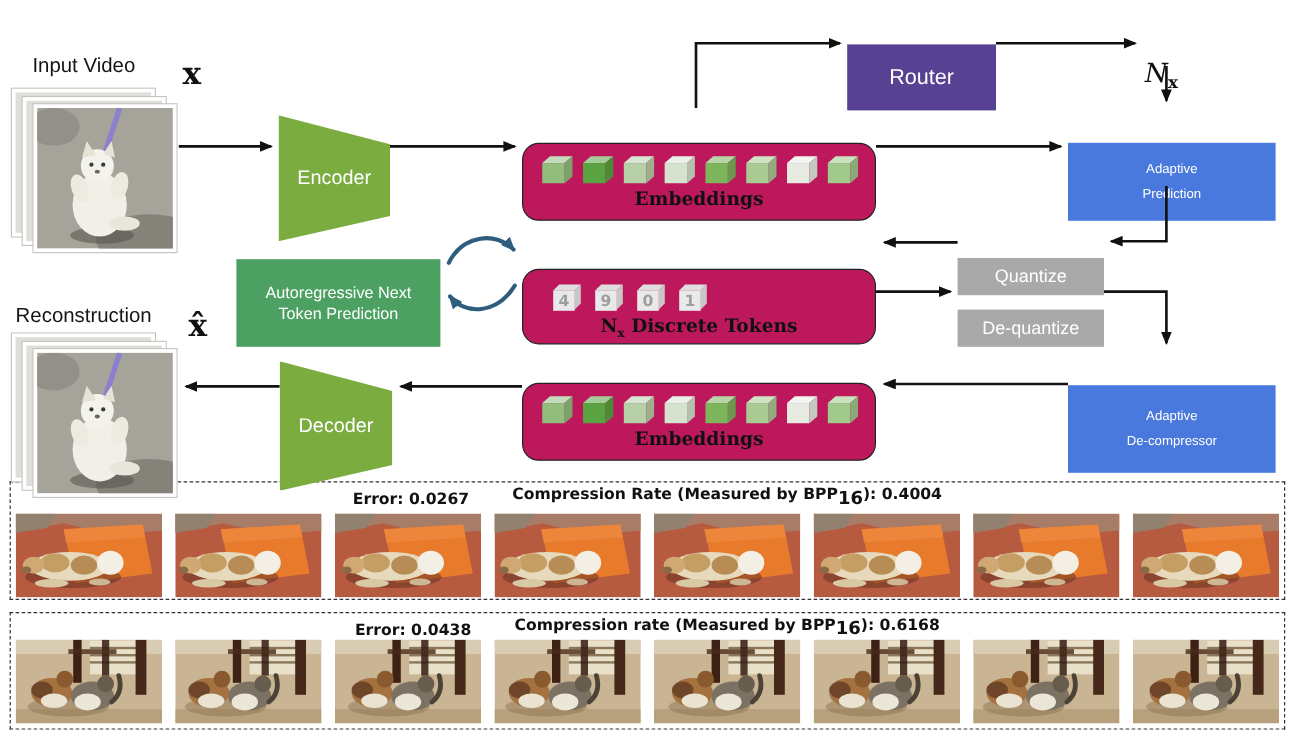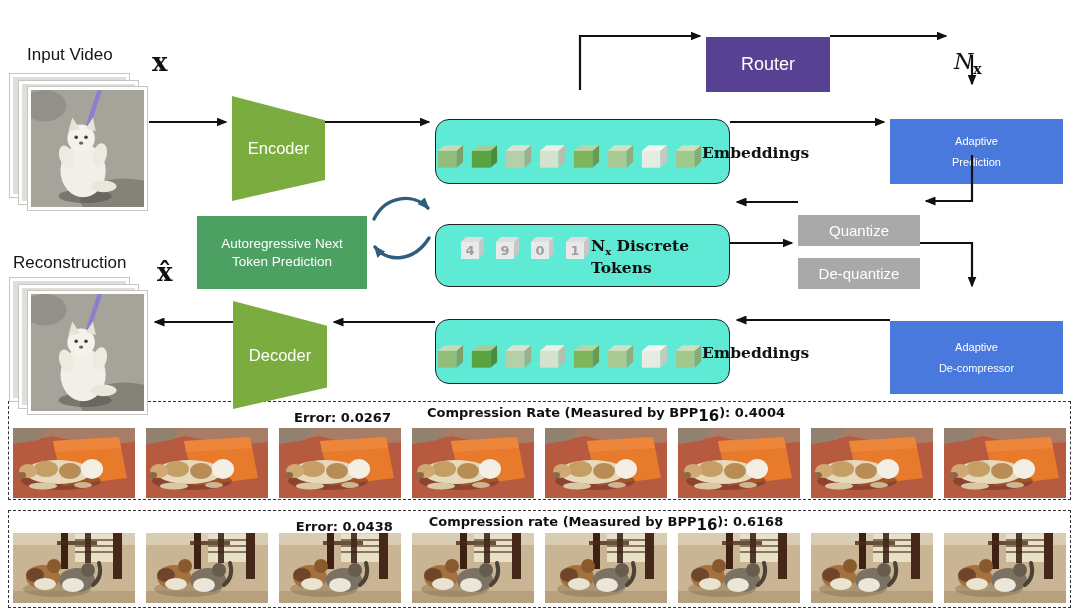--- a/index.html
+++ b/index.html
@@ -19,22 +19,22 @@
   .block span { color:#fff; }
   .router { background:var(--router-purple,#564192); }
   .router span { font-size:18px; }
   .blue { background:var(--adaptive-blue,#4a79dd); }
   .blue span { font-size:11px; line-height:21px; }
   .gray { background:var(--quantize-gray,#a9a9a9); }
   .gray span { font-size:15px; }
   .argen { background:var(--argen-green,#4ca162); }
   .argen span { font-size:13.5px; line-height:17.5px; }
 
-  .rbox { background:#5eead4; border:1.7px solid #222; border-radius:14px; z-index:2;
-          display:flex; flex-direction:row; align-items:center; }
+  .rbox { background:#be185d; border:1.7px solid #222; border-radius:14px; z-index:2;
+          display:flex; flex-direction:column; align-items:center; }
   .cubes-row { display:flex; gap:6px; margin-top:9px; justify-content:center; }
   .tiles-row { display:flex; gap:9px; margin:11px 0 0 0; align-self:flex-start; padding-left:24px; }
   .serif-label { font-family:"DejaVu Serif", serif; font-weight:bold; font-size:15.5px; color:#111; margin-top:2px; }
   .serif-label sub { font-size:10px; }
 
   .nx { font-family:"DejaVu Serif", serif; font-size:22px; color:#111; z-index:2; }
   .nx i { font-style:italic; }
   .nx sub { font-weight:bold; font-size:14px; }
 
   

